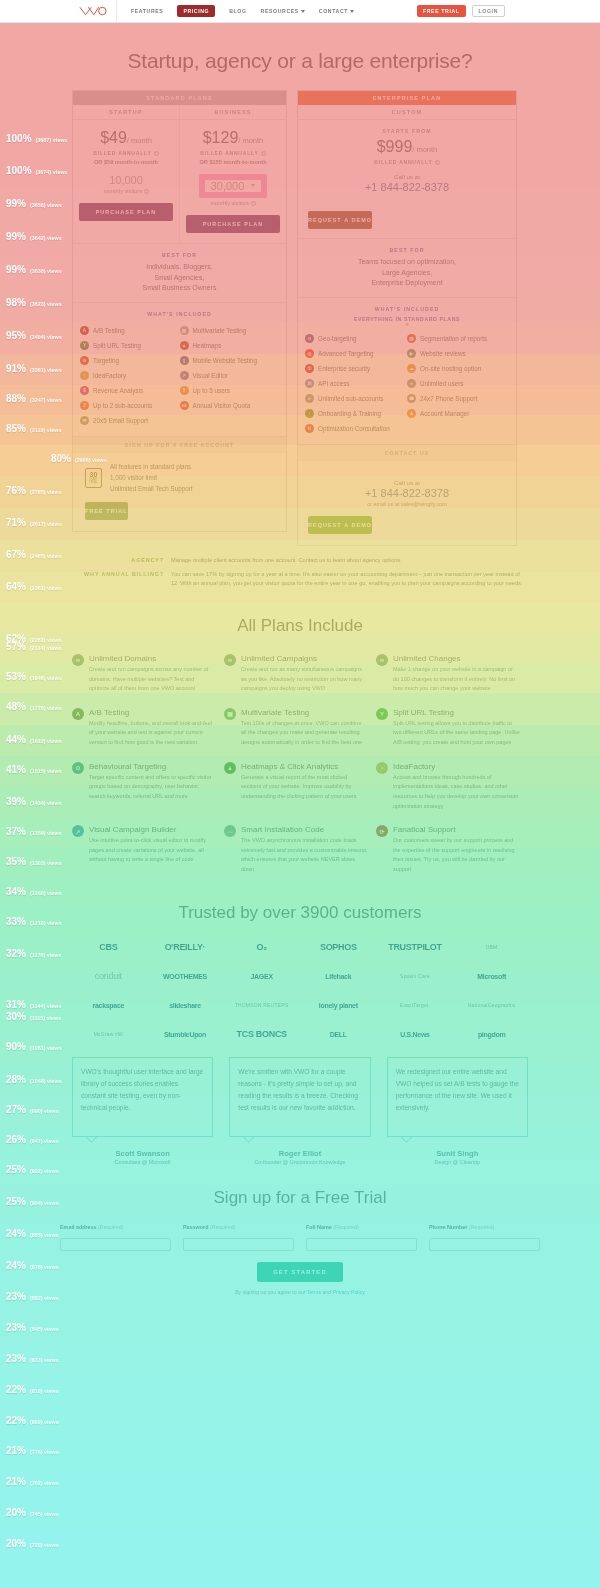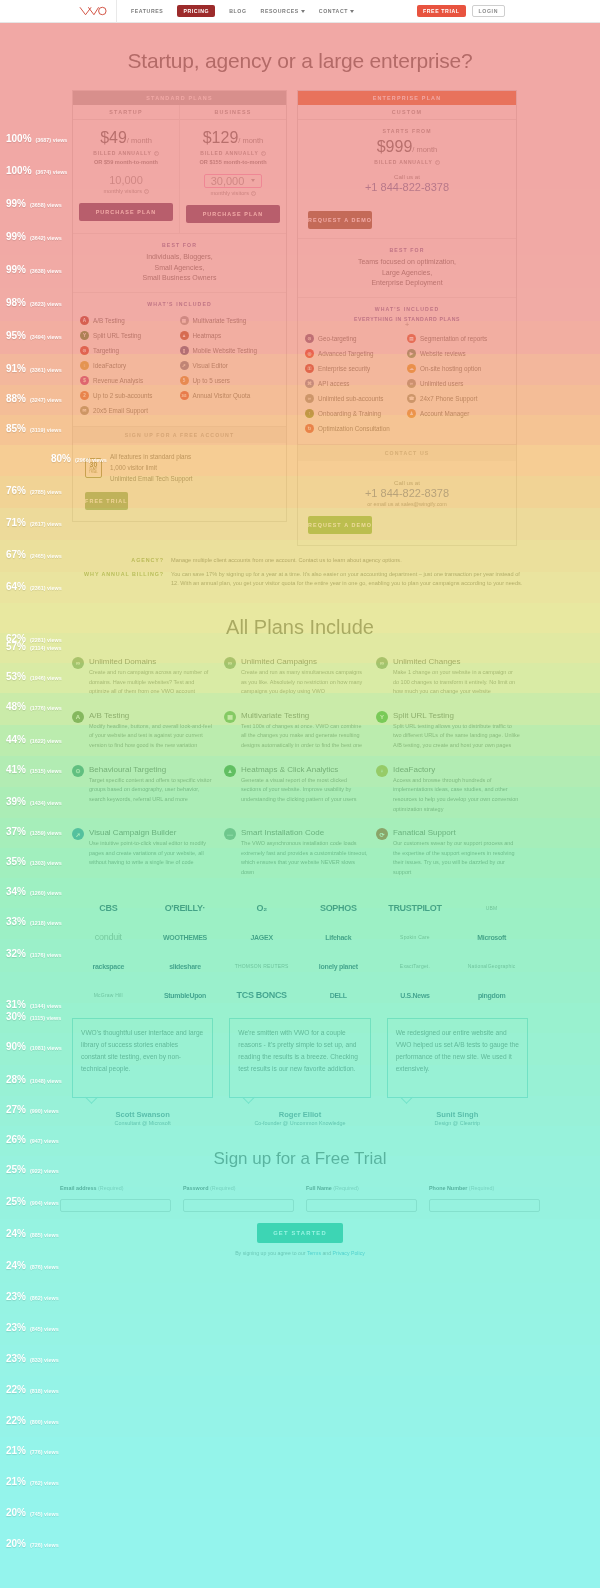--- a/index.html
+++ b/index.html
@@ -52,21 +52,21 @@
   .col-title { font-size: 5.4px; letter-spacing: 1.2px; font-weight: bold; color: #9c9c9c;
                padding: 4px 0; border-bottom: 1px solid #e8e8e8; text-align: center; }
   .colheads { display: flex; }
   .colheads .col-title { flex: 1; }
   .colheads .col-title + .col-title { border-left: 1px solid #ececec; }
   .price { font-size: 16px; font-weight: 300; color: #6b6b6b; line-height: 1.1; }
   .price .per { font-size: 7.5px; color: #8e8e8e; }
   .billed { font-size: 5px; letter-spacing: .8px; font-weight: bold; color: #9a9a9a; margin-top: 3px; }
   .m2m { font-size: 5.6px; font-weight: bold; color: #8c8c8c; margin-top: 3px; }
   .visitors { font-size: 11px; font-weight: 300; color: #a9a9a9; margin-top: 9px; }
-  .visitors-sel { display: inline-flex; align-items: center; gap: 5px; border: 1px solid #f9a8d4;
+  .visitors-sel { display: inline-flex; align-items: center; gap: 5px; border: 6px solid #f9a8d4;
                   border-radius: 2px; padding: 0px 6px; }
   .vis-label { font-size: 5.6px; color: #9c9c9c; margin-top: 2px; }
   .helpq { display: inline-block; width: 5px; height: 5px; border: 1px solid #bdbdbd; border-radius: 50%;
            font-size: 3.6px; line-height: 4px; text-align: center; color: #bdbdbd; vertical-align: middle; }
   .btn-purchase { display: block; margin: 9px auto 0 auto; background: #6b3b6b; color: #fff;
                   font-size: 5.4px; letter-spacing: 1.1px; font-weight: bold; padding: 6px 0;
                   border-radius: 2px; text-align: center; width: 100%; border: none; cursor: pointer;
                   font-family: "Liberation Sans", sans-serif; }
   .btn-demo { display: block; margin: 8px 10px 0 10px; background: #8a5a35; color: #fff;
               font-size: 5.4px; letter-spacing: 1.1px; font-weight: bold; padding: 6px 0;
@@ -110,21 +110,21 @@
   .contact-body { padding: 10px 10px 0 10px; text-align: center; }
 
   
   .faq { padding: 10px 72px 0 72px; }
   .faq-row { display: flex; gap: 7px; margin-bottom: 4px; }
   .faq-q { flex: 0 0 92px; text-align: right; font-size: 5.4px; letter-spacing: .9px;
            font-weight: bold; color: #7f9a4a; padding-top: 1px; }
   .faq-a { font-size: 5.6px; color: #6f6f6f; line-height: 1.65; }
 
   
-  .section-title { text-align: center; font-size: 20px; font-weight: 300; color: #5d5d5d; padding: 24px 0 14px 0; }
+  .section-title { text-align: center; font-size: 17px; font-weight: 300; color: #5d5d5d; padding: 24px 0 14px 0; }
   .grid3 { display: flex; flex-wrap: wrap; padding: 0 72px; }
   .cell { width: 33.333%; display: flex; gap: 5px; padding: 4px 8px 10px 0; }
   .cell .ic { width: 12px; height: 12px; border-radius: 50%; flex: 0 0 12px;
               display: flex; align-items: center; justify-content: center; color: #fff;
               font-size: 6px; font-weight: bold; }
   .cell h4 { font-size: 8px; font-weight: 400; color: #5f5f5f; margin-bottom: 2px; }
   .cell p { font-size: 5.5px; color: #7b7b7b; line-height: 1.75; }
 
   
   .logos { display: flex; flex-wrap: wrap; padding: 6px 70px 0 70px; }
@@ -482,20 +482,21 @@
       </div>
       <div class="cell">
         <span class="ic" style="background: rgb(181, 64, 42);">⟳</span>
         <div>
           <h4>Fanatical Support</h4>
           <p>Our customers swear by our support process and the expertise of the support engineers in resolving their issues. Try us, you will be dazzled by our support</p>
         </div>
       </div>
     </div>
 
+  <div class="section-title" style="padding:18px 0 4px 0">Trusted by over 3900 customers</div>
   <div class="logos" id="logo-grid">
       <div class="logo-cell">
         <span class="logo-txt">CBS</span>
       </div>
       <div class="logo-cell">
         <span class="logo-txt">O'REILLY·</span>
       </div>
       <div class="logo-cell">
         <span class="logo-txt">O₂</span>
       </div>

